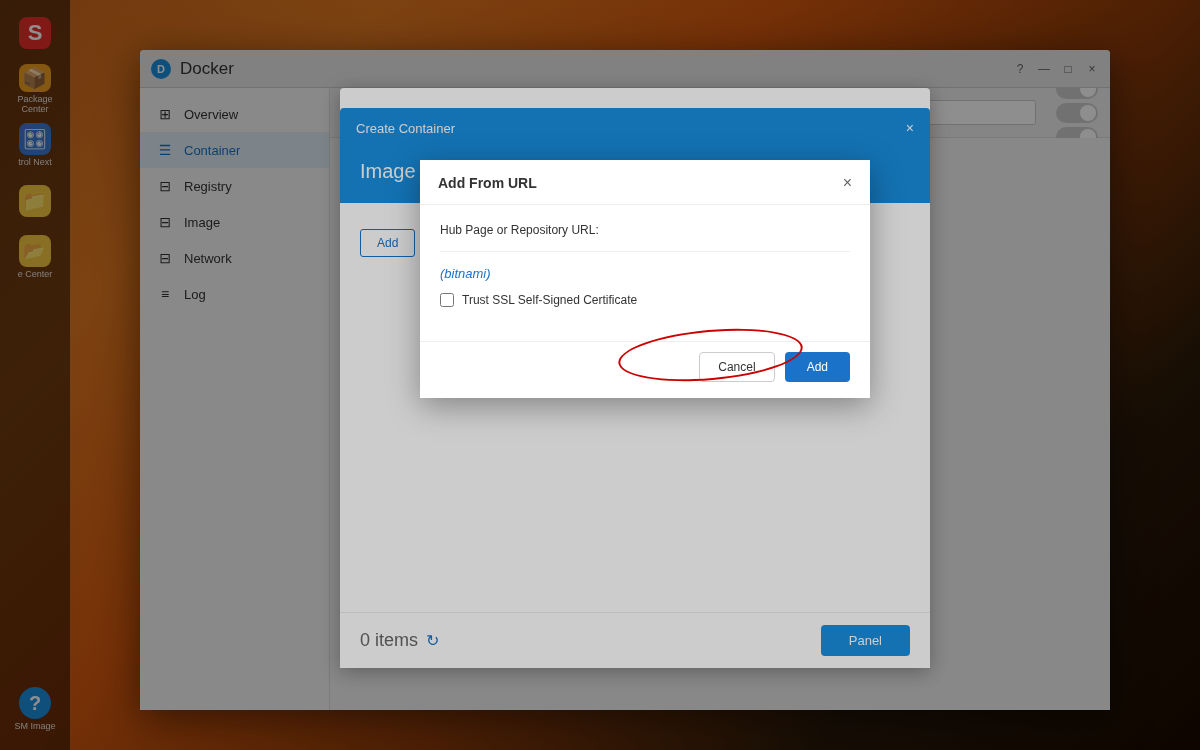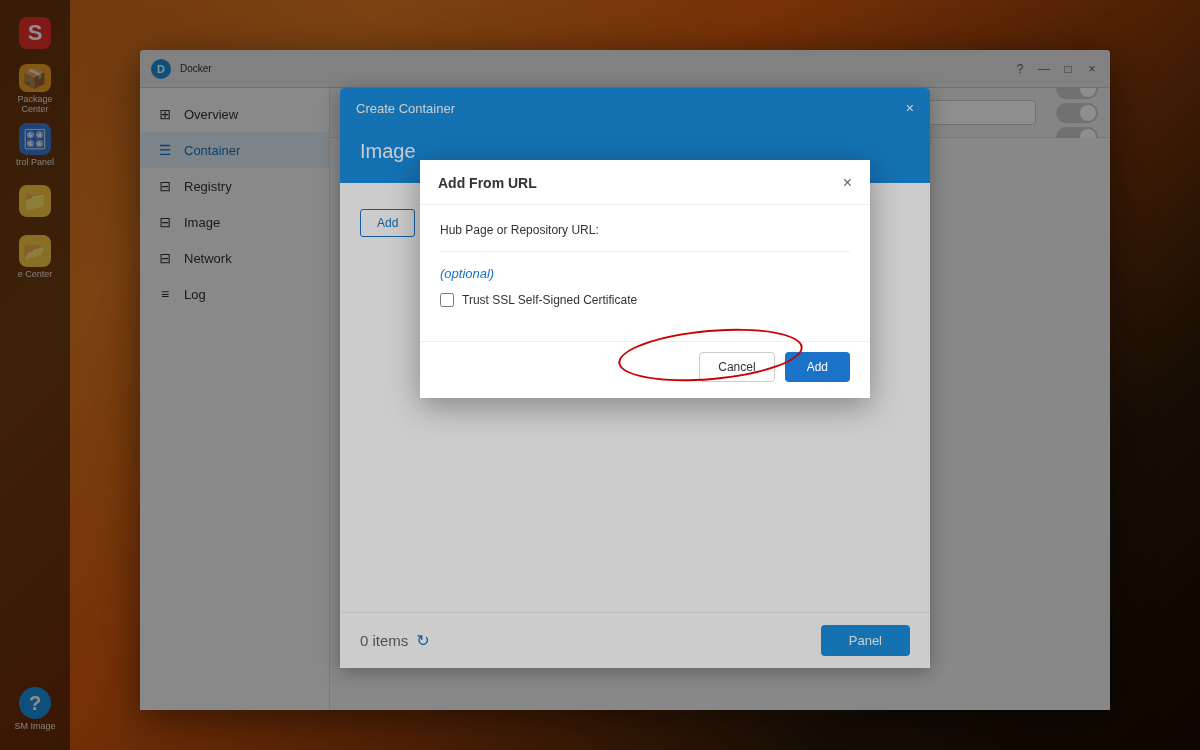--- a/index.html
+++ b/index.html
@@ -93,21 +93,21 @@
       flex-shrink: 0;
     }
 
     .title-bar-logo {
       width: 22px;
       height: 22px;
       margin-right: 8px;
     }
 
     .title-bar-title {
-      font-size: 10px;
+      font-size: 17px;
       color: #333;
       flex: 1;
     }
 
     .title-bar-controls {
       display: flex;
       gap: 8px;
       align-items: center;
     }
 
@@ -229,20 +229,21 @@
       flex-direction: column;
     }
 
     .cc-titlebar {
       background: #1a8fe0;
       padding: 12px 16px;
       display: flex;
       align-items: center;
       justify-content: space-between;
       border-radius: 4px 4px 0 0;
+      margin-top: 20px;
     }
 
     .cc-titlebar-title {
       color: white;
       font-size: 13px;
     }
 
     .cc-titlebar-close {
       color: white;
       cursor: pointer;
@@ -282,21 +283,21 @@
     .cc-footer {
       padding: 12px 20px;
       border-top: 1px solid #eee;
       display: flex;
       justify-content: space-between;
       align-items: center;
       background: white;
     }
 
     .cc-items-count {
-      font-size: 15px;
+      font-size: 18px;
       color: #666;
     }
 
     .cc-next-btn {
       padding: 8px 28px;
       background: #1a8fe0;
       color: white;
       border: none;
       border-radius: 4px;
       cursor: pointer;
@@ -479,21 +480,21 @@
 <div class="taskbar">
   <div class="taskbar-icon">
     <div class="icon-img" style="background:#e8302a; color:white; font-weight:bold; font-size:22px;">S</div>
   </div>
   <div class="taskbar-icon">
     <div class="icon-img" style="background:#f0a020; font-size:20px;">📦</div>
     <span class="icon-label">Package<br>Center</span>
   </div>
   <div class="taskbar-icon">
     <div class="icon-img" style="background:#3a7bd5; font-size:20px;">🎛</div>
-    <span class="icon-label">trol Panel</span>
+    <span class="icon-label">trol Next</span>
   </div>
   <div class="taskbar-icon">
     <div class="icon-img" style="background:#f5c842; font-size:20px;">📁</div>
   </div>
   <div class="taskbar-icon">
     <div class="icon-img" style="background:#f5c842; font-size:18px;">📂</div>
     <span class="icon-label">e Center</span>
   </div>
   <div class="taskbar-icon" style="margin-top:auto; margin-bottom:16px;">
     <div class="icon-img" style="background:#1a8fe0; color:white; font-weight:bold; font-size:20px; border-radius:50%;">?</div>
@@ -606,21 +607,21 @@
 <div class="add-from-url-dialog">
   <div class="afu-header">
     <span class="afu-title">Add From URL</span>
     <span class="afu-close">×</span>
   </div>
   <div class="afu-body">
     <div class="afu-row">
       <span class="afu-label">Hub Page or Repository URL:</span>
     </div>
     <hr class="afu-divider">
-    <div class="afu-optional">(optional)</div>
+    <div class="afu-optional">(bitnami)</div>
     <div class="afu-checkbox-row">
       <input type="checkbox" style="">
       <span class="afu-checkbox-label">Trust SSL Self-Signed Certificate</span>
     </div>
   </div>
   <div class="afu-footer">
     <button class="btn-cancel">Cancel</button>
     <button class="btn-add">Add</button>
   </div>
 </div>

